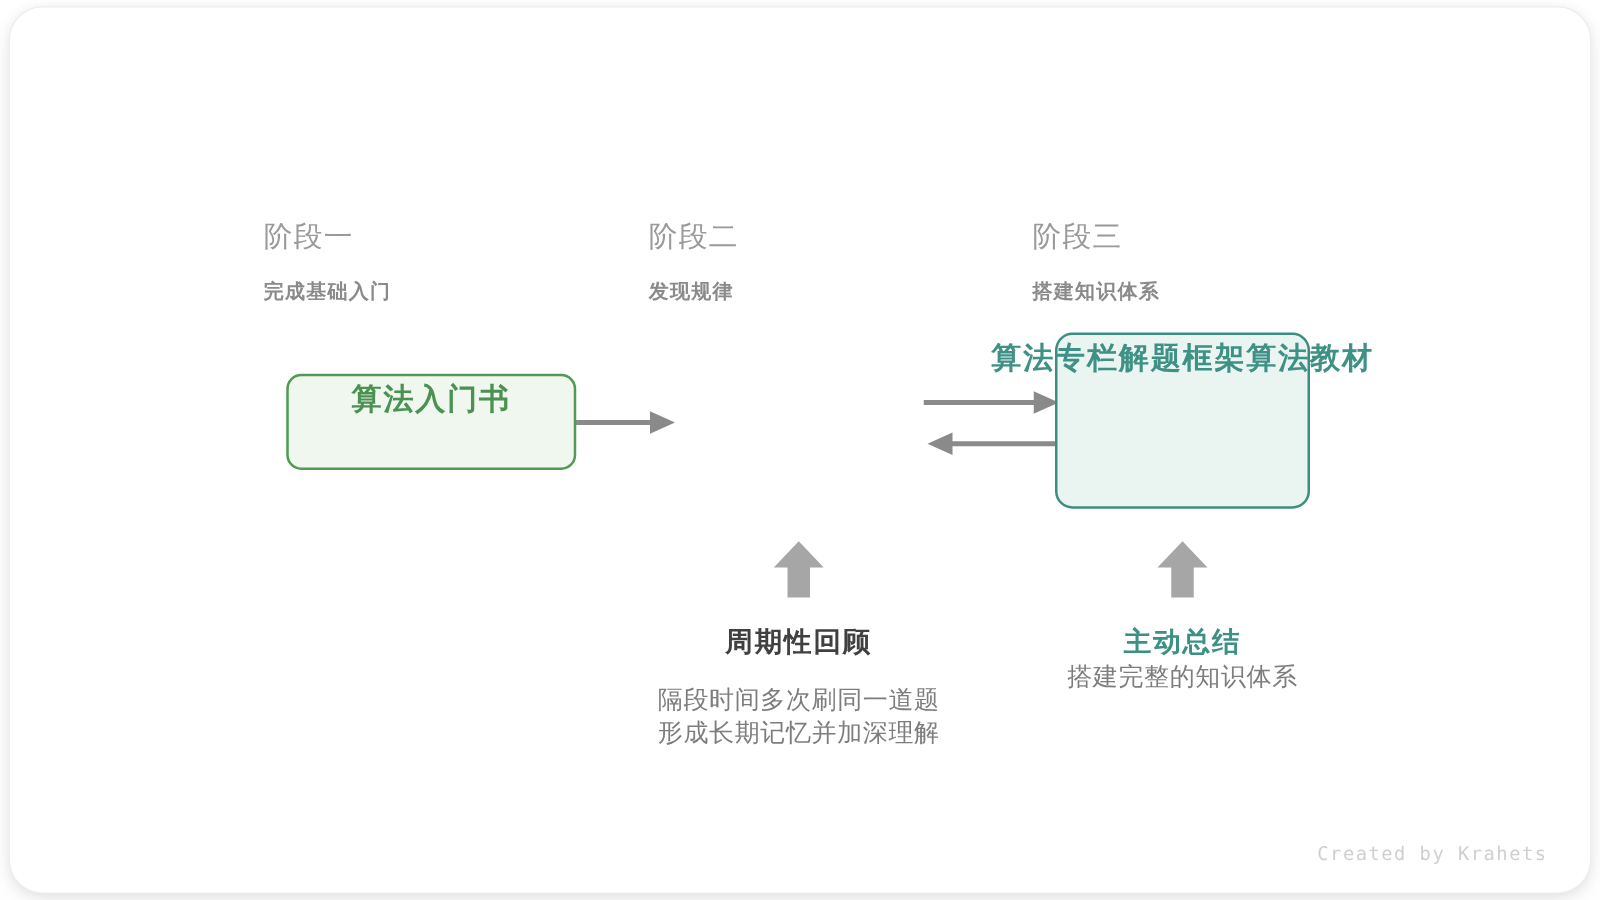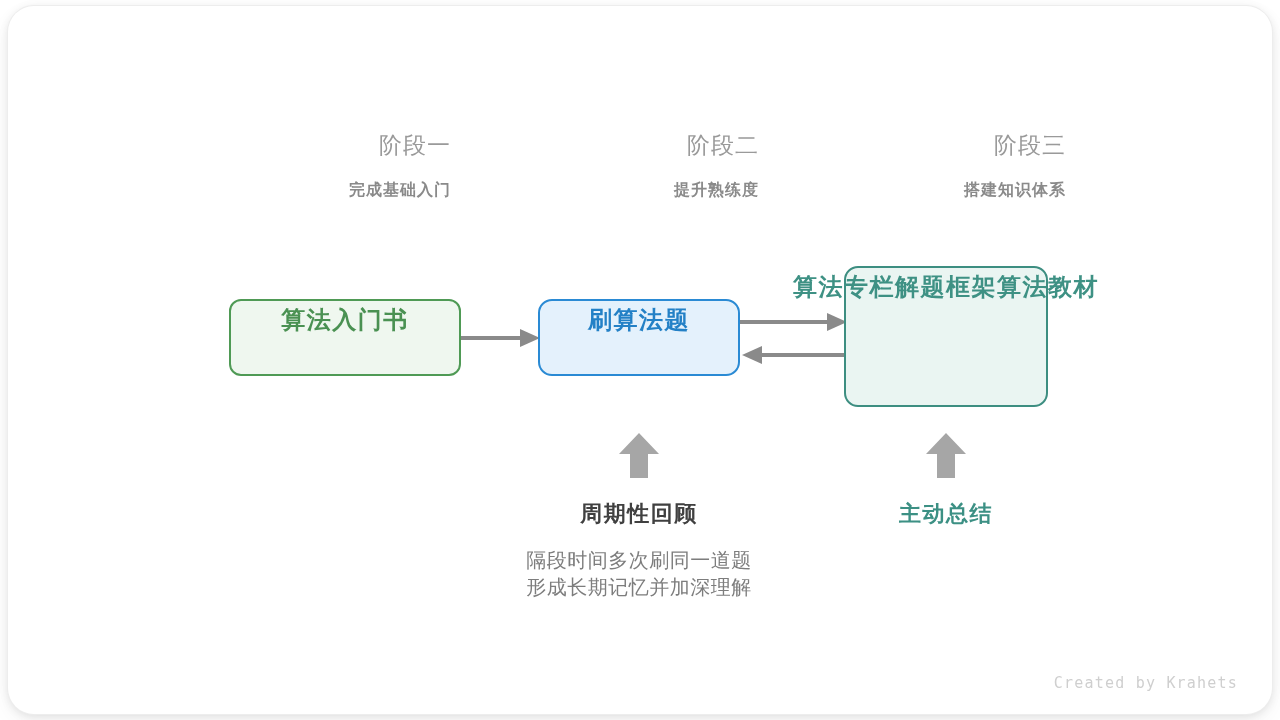--- a/index.html
+++ b/index.html
@@ -29,22 +29,23 @@
     width: 1264px;
     height: 708px;
     background: #ffffff;
     border-radius: 26px;
     box-shadow: 0 0 0 1px #ededed, 0 2px 10px rgba(0,0,0,0.10), 0 8px 22px rgba(0,0,0,0.05);
   }
 
   
   .stage-head {
     position: absolute;
-    text-align: right;
+    text-align: left;
     width: 240px;
+    margin-top: 44px;
   }
   .stage-head .stage-name {
     font-size: 23px;
     color: #9a9a9a;
     font-weight: 400;
     letter-spacing: 1px;
     line-height: 30px;
     white-space: nowrap;
   }
   .stage-head .stage-goal {
@@ -169,21 +170,21 @@
 
 <div id="canvas">
   <div id="card"></div>
 
   <div class="stage-head" id="head-1">
     <div class="stage-name">阶段一</div>
     <div class="stage-goal">完成基础入门</div>
   </div>
   <div class="stage-head" id="head-2">
     <div class="stage-name">阶段二</div>
-    <div class="stage-goal">提升熟练度</div>
+    <div class="stage-goal">发现规律</div>
   </div>
   <div class="stage-head" id="head-3">
     <div class="stage-name">阶段三</div>
     <div class="stage-goal">搭建知识体系</div>
   </div>
 
   <svg class="connector" style="left:430px; top:320px;" width="115" height="36" viewBox="0 0 115 36">
     <line x1="2" y1="18" x2="92" y2="18" stroke="#8a8a8a" stroke-width="4"></line>
     <polygon points="90,9 110,18 90,27" fill="#8a8a8a"></polygon>
   </svg>
@@ -195,23 +196,20 @@
 
   <svg class="connector" style="left:737px; top:337px;" width="115" height="36" viewBox="0 0 115 36">
     <line x1="23" y1="18" x2="113" y2="18" stroke="#8a8a8a" stroke-width="4"></line>
     <polygon points="25,9 5,18 25,27" fill="#8a8a8a"></polygon>
   </svg>
 
   <div class="node" id="node-book">
     <div class="line">算法入门书</div>
   </div>
 
-  <div class="node" id="node-practice">
-    <div class="line">刷算法题</div>
-  </div>
 
   <div class="node" id="node-resources">
     <div class="line">算法专栏</div>
     <div class="line">解题框架</div>
     <div class="line">算法教材</div>
   </div>
 
   <div class="boost" id="boost-review">
     <svg class="up-arrow" width="42" height="47" viewBox="0 0 42 47">
       <polygon points="21,1 41,22 30,22 30,46 12,46 12,22 1,22" fill="#a6a6a6"></polygon>
@@ -219,16 +217,17 @@
     <div class="boost-title">周期性回顾</div>
     <div class="boost-desc">隔段时间多次刷同一道题</div>
     <div class="boost-desc" style="margin-top:0;">形成长期记忆并加深理解</div>
   </div>
 
   <div class="boost" id="boost-summary">
     <svg class="up-arrow" width="42" height="47" viewBox="0 0 42 47">
       <polygon points="21,1 41,22 30,22 30,46 12,46 12,22 1,22" fill="#a6a6a6"></polygon>
     </svg>
     <div class="boost-title">主动总结</div>
+    <div class="boost-desc" style="margin-top:0;">搭建完整的知识体系</div>
   </div>
 
   <div id="credit">Created by Krahets</div>
 </div>
 
 </body></html>

